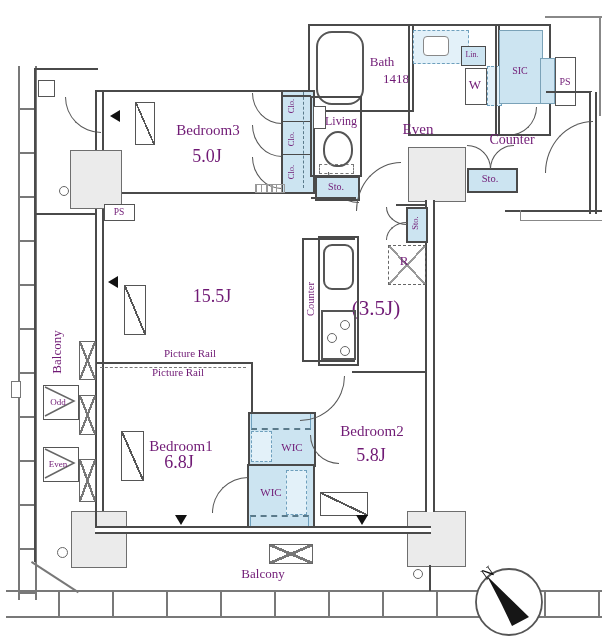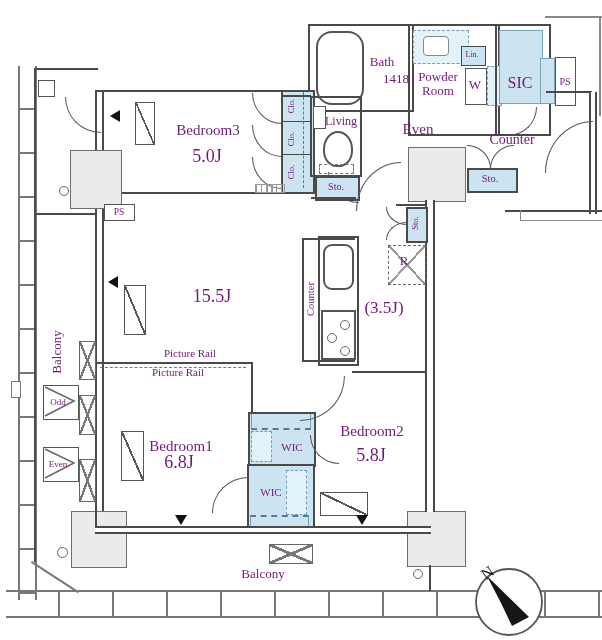--- a/index.html
+++ b/index.html
@@ -67,32 +67,31 @@
   <div class="wall-v" style="left:599px;top:16px;height:100px;border-color:#888;"></div>
 
   <div class="room" style="left:308px;top:24px;width:102px;height:84px;"></div>
   <div class="abs" style="left:316px;top:31px;width:44px;height:70px;border:2px solid #555;border-radius:16px;"></div>
   <div class="lbl" style="left:382px;top:62px;font-size:13px;">Bath</div>
   <div class="lbl" style="left:396px;top:79px;font-size:13px;">1418</div>
 
   <div class="room" style="left:408px;top:24px;width:88px;height:108px;"></div>
   <div class="dashblue" style="left:413px;top:30px;width:54px;height:32px;"></div>
   <div class="whitebox" style="left:423px;top:36px;width:24px;height:18px;border-radius:4px;border-color:#888;"></div>
-  <div class="lblw" style="left:438px;top:84px;font-size:13px;width:64px;">Powder Room</div>
   <div class="bluebox" style="left:461px;top:46px;width:23px;height:18px;border-width:1.5px;"></div>
   <div class="lbl" style="left:472px;top:55px;font-size:8px;">Lin.</div>
   <div class="whitebox" style="left:465px;top:68px;width:20px;height:35px;"></div>
   <div class="lbl" style="left:475px;top:85px;font-size:13px;">W</div>
   <div class="dashblue" style="left:487px;top:66px;width:13px;height:38px;"></div>
   <div class="arc arc-br" style="left:508px;top:107px;width:28px;height:28px;"></div>
 
   <div class="room" style="left:495px;top:24px;width:52px;height:108px;"></div>
   <div class="abs blue" style="left:499px;top:30px;width:42px;height:72px;border:1px solid #7aa2b8;"></div>
   <div class="abs blue" style="left:540px;top:58px;width:13px;height:44px;border:1px solid #7aa2b8;"></div>
-  <div class="lbl" style="left:520px;top:71px;font-size:16px;margin-top:12px;">SIC</div>
+  <div class="lbl" style="left:520px;top:71px;font-size:10px;">SIC</div>
   <div class="whitebox" style="left:555px;top:57px;width:19px;height:47px;"></div>
   <div class="lbl" style="left:565px;top:82px;font-size:10px;">PS</div>
 
   <div class="room" style="left:95px;top:90px;width:188px;height:100px;"></div>
   <div class="lbl" style="left:208px;top:131px;font-size:15px;">Bedroom3</div>
   <div class="lbl" style="left:207px;top:156px;font-size:18px;">5.0J</div>
   <div class="furn" style="left:135px;top:102px;width:18px;height:41px;"></div>
   <div class="tri-left" style="left:110px;top:110px;"></div>
 
   <div class="bluebox" style="left:281px;top:90px;width:30px;height:100px;"></div>
@@ -149,21 +148,21 @@
 
   <div class="dwall" style="left:425px;top:200px;width:6px;height:312px;"></div>
   <div class="wall-v" style="left:429px;top:565px;height:26px;"></div>
 
   <div class="bluebox" style="left:406px;top:207px;width:18px;height:32px;"></div>
   <div class="vlbl" style="left:415px;top:223px;font-size:8.5px;">Sto.</div>
   <div class="arc arc-bl" style="left:386px;top:207px;width:20px;height:17px;"></div>
   <div class="arc arc-tl" style="left:386px;top:222px;width:20px;height:17px;"></div>
   <div class="rbox" style="left:388px;top:245px;width:36px;height:38px;"></div>
   <div class="lbl" style="left:404px;top:261px;font-size:13px;">R</div>
-  <div class="lbl" style="left:384px;top:308px;font-size:17px;">(3.5J)</div>
+  <div class="lbl" style="left:376px;top:308px;font-size:21px;">(3.5J)</div>
 
   <div class="wall-v" style="left:302px;top:238px;height:124px;"></div>
   <div class="wall-h" style="left:302px;top:238px;width:53px;"></div>
   <div class="wall-h" style="left:302px;top:360px;width:53px;"></div>
   <div class="vlbl" style="left:310px;top:299px;font-size:10.5px;">Counter</div>
   <div class="room" style="left:318px;top:236px;width:37px;height:126px;"></div>
   <div class="abs" style="left:323px;top:244px;width:27px;height:42px;border:2px solid #555;border-radius:9px;"></div>
   <div class="abs" style="left:321px;top:310px;width:31px;height:46px;border:2px solid #555;"></div>
   <div class="circ" style="left:340px;top:320px;width:8px;height:8px;"></div>
   <div class="circ" style="left:327px;top:333px;width:8px;height:8px;"></div>

